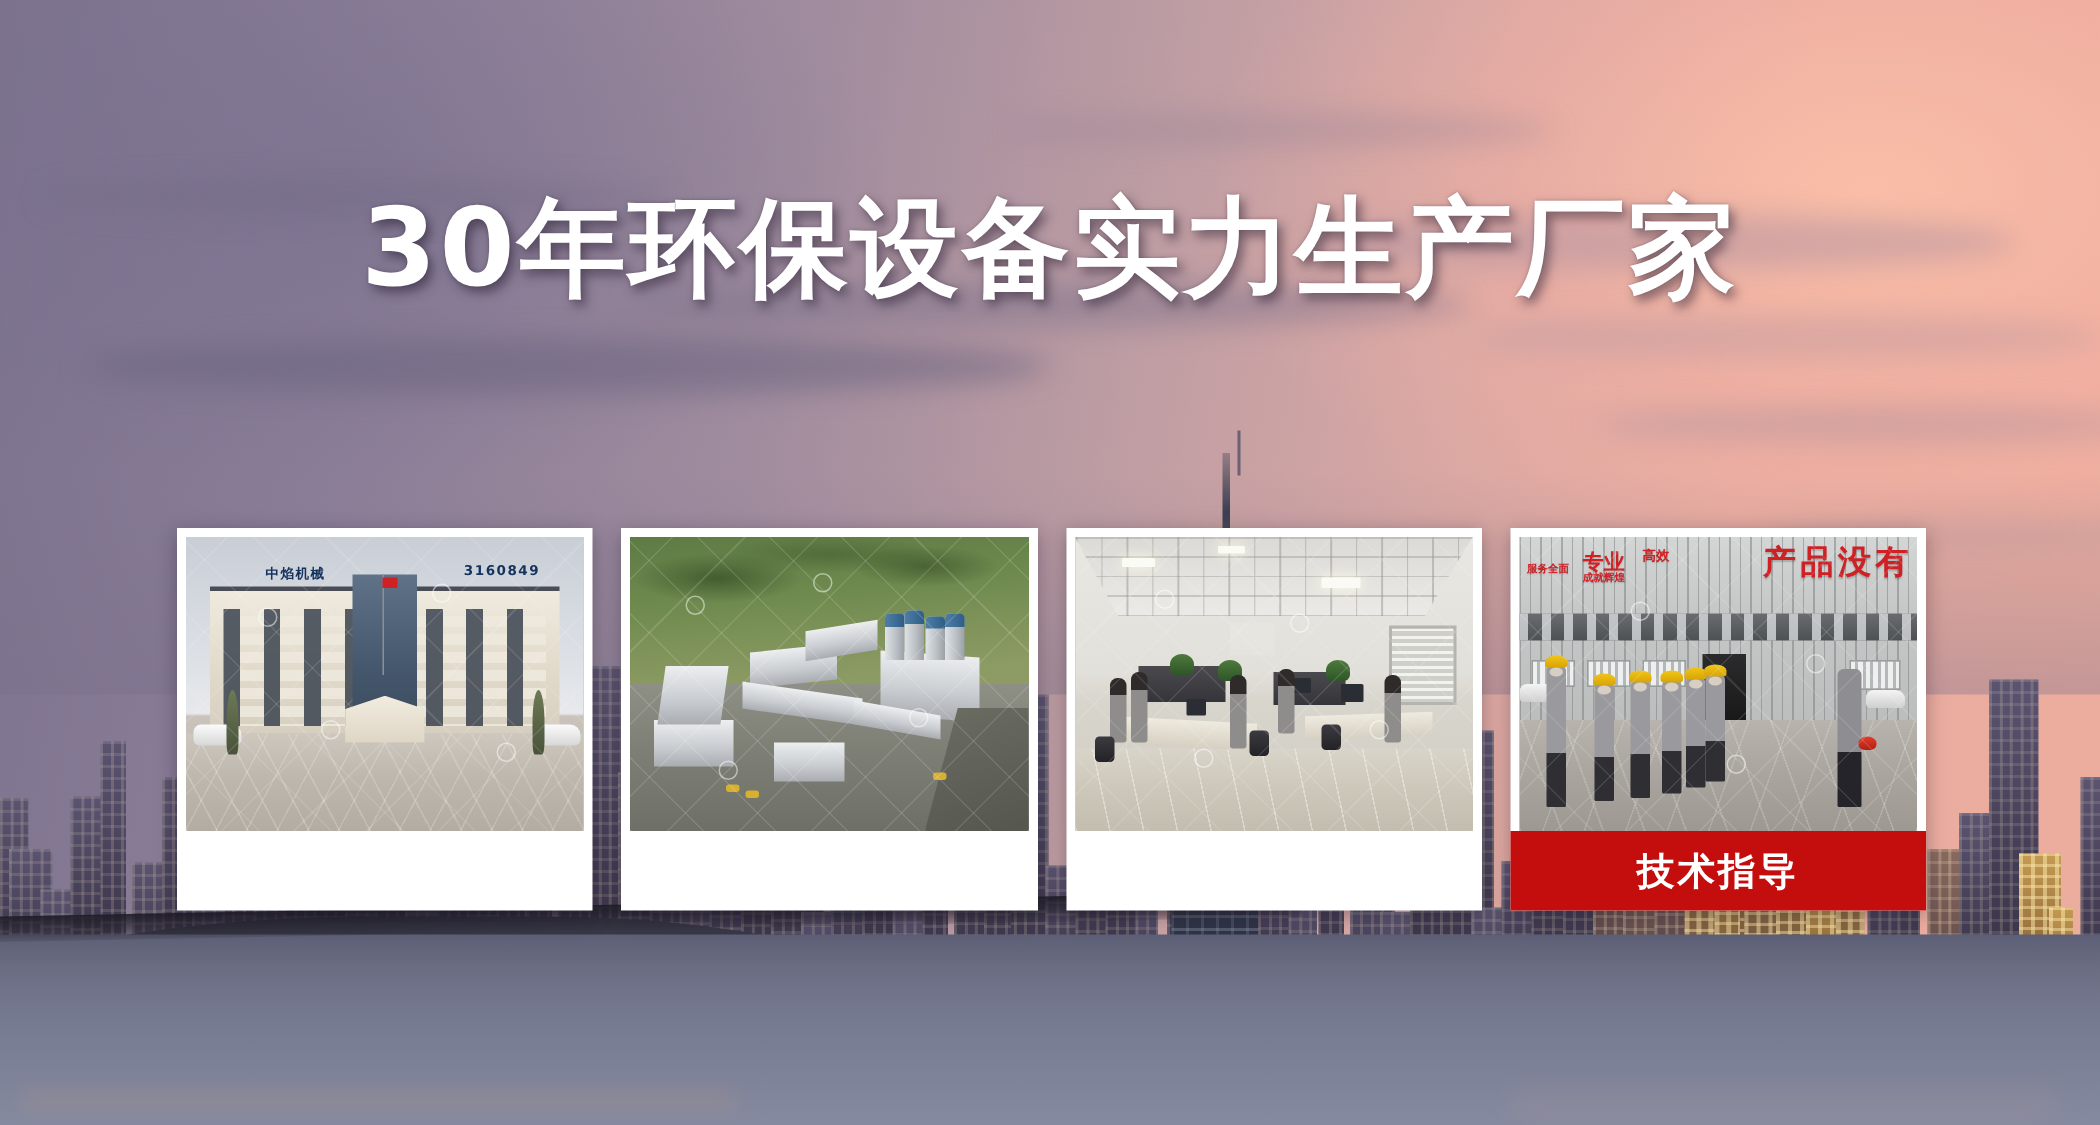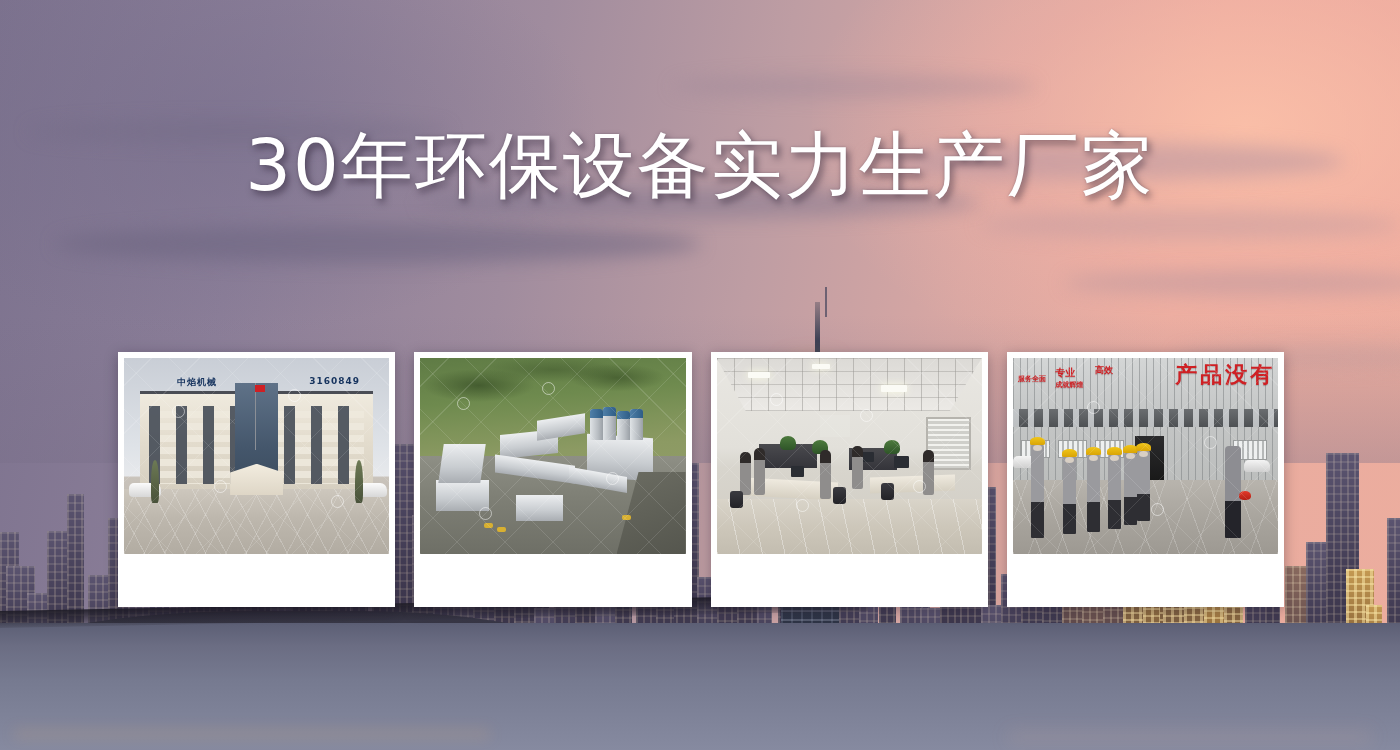--- a/index.html
+++ b/index.html
@@ -159,21 +159,21 @@
   .river-reflect2 {
     position:absolute; right:2%; bottom:2%; width:26%; height:12%;
     background:linear-gradient(180deg, rgba(232,176,150,0.22), rgba(232,176,150,0));
     filter:blur(9px);
   }
 
   
   .headline {
     position:absolute; left:0; right:0; top:128px;
     text-align:center;
-    font-size:72px; font-weight:normal; color:#ffffff;
+    font-size:72px; font-weight:bold; color:#ffffff;
     letter-spacing:2px; line-height:1.05;
     text-shadow:3px 4px 7px rgba(40,30,50,0.55), 0 0 2px rgba(60,50,70,0.35);
     white-space:nowrap;
   }
 
   .subbar {
     position:absolute; left:50%; top:231px;
     transform:translateX(-50%);
     background:#c40e0e;
     padding:11px 34px 13px;
@@ -664,21 +664,21 @@
             <i style="left:74%;top:62%"></i>
         </div>
       </div>
     </div>
 
     <div class="card">
       <div class="card-photo">
         <div class="p4-wall"></div>
 
         <div class="p4-slogan" style="left:2%;top:8%;font-size:7px">服务全面</div>
-        <div class="p4-slogan" style="left:16%;top:4%;font-size:10px">专业</div>
+        <div class="p4-slogan" style="left:16%;top:4%;font-size:14px">专业</div>
         <div class="p4-slogan" style="left:16%;top:11%;font-size:7px">成就辉煌</div>
         <div class="p4-slogan" style="left:31%;top:3%;font-size:9px">高效</div>
         <div class="p4-slogan" style="right:1%;top:1%;font-size:22px;letter-spacing:3px">产品没有</div>
 
         <div class="p4-band"></div>
         <div class="p4-door"></div>
         <div class="p4-win" style="left:3%;top:42%;width:11%;height:9%"></div>
         <div class="p4-win" style="left:17%;top:42%;width:11%;height:9%"></div>
         <div class="p4-win" style="left:31%;top:42%;width:11%;height:9%"></div>
         <div class="p4-win" style="right:4%;top:42%;width:13%;height:10%"></div>
@@ -714,16 +714,17 @@
         <div class="p4-lead" style="right:14%;top:45%;height:47%"></div>
         <div class="p4-helmet-red" style="right:10%;top:68%"></div>
 
         <div class="wm"></div>
         <div class="wm-dots">
           <i style="left:52%;top:74%"></i>
             <i style="left:28%;top:22%"></i>
           <i style="left:72%;top:40%"></i>
         </div>
       </div>
+      <div class="card-label">技术指导</div>
     </div>
 
   </div>
 </div>
 
 </body></html>

